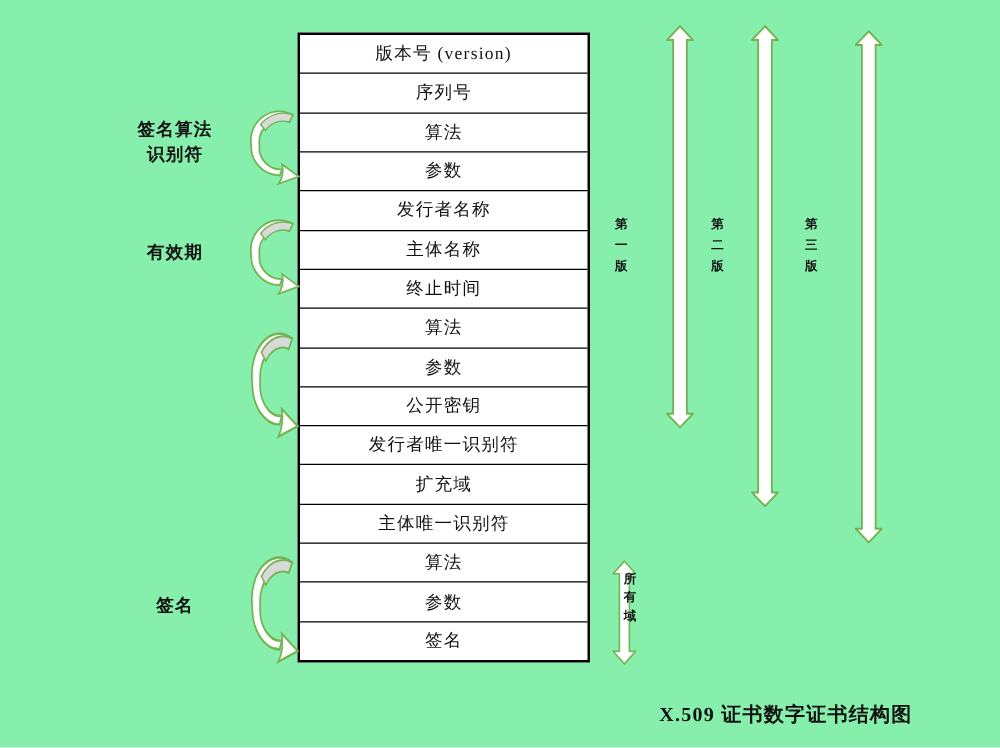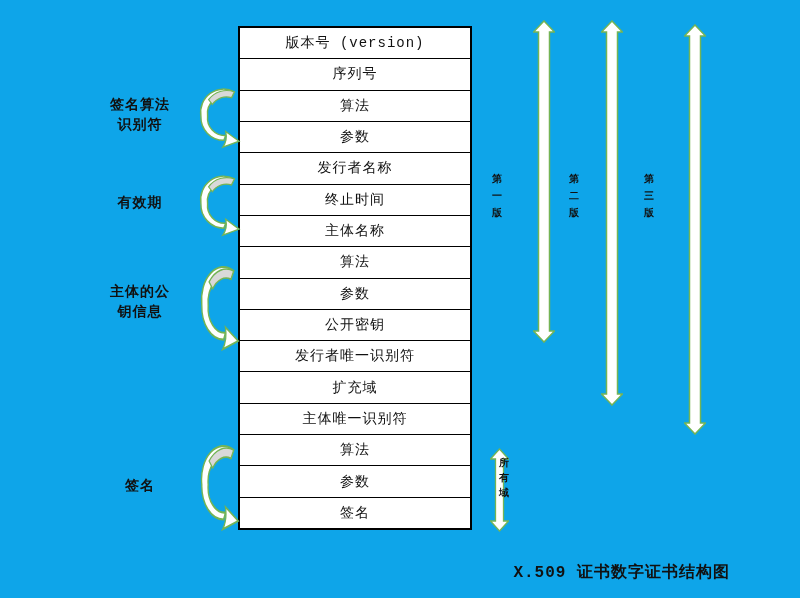--- a/index.html
+++ b/index.html
@@ -1,18 +1,18 @@
 <!DOCTYPE html>
 <html><head>
 <meta charset="utf-8">
 <style>
   html,body{margin:0;padding:0;background:#fff;}
   .canvas{
-    position:relative;width:800px;height:598px;background:#0ea5e9;overflow:hidden;
-    font-family:Liberation Mono, monospace;color:#111;
+    position:relative;width:800px;height:598px;background:#86efac;overflow:hidden;
+    font-family:Liberation Serif, serif;color:#111;
   }
   
   .cert-table{
     position:absolute;left:238px;top:26px;width:234px;height:504px;
     border:2px solid #000;box-sizing:border-box;
     display:flex;flex-direction:column;background:#fff;
   }
   .cert-row{
     flex:1;display:flex;align-items:center;justify-content:center;
     border-bottom:1px solid #000;font-size:14px;letter-spacing:1px;
@@ -58,25 +58,25 @@
       <div class="cert-row">
         <span>参数</span>
       </div>
 
       <div class="cert-row">
         <span>发行者名称</span>
       </div>
 
 
       <div class="cert-row">
-        <span>终止时间</span>
+        <span>主体名称</span>
       </div>
 
       <div class="cert-row">
-        <span>主体名称</span>
+        <span>终止时间</span>
       </div>
 
       <div class="cert-row">
         <span>算法</span>
       </div>
 
       <div class="cert-row">
         <span>参数</span>
       </div>
 
@@ -105,22 +105,20 @@
       </div>
 
       <div class="cert-row">
         <span>签名</span>
       </div>
     </div>
 
   <div class="group-label" style="top:95px">签名算法
 识别符</div>
   <div class="group-label" style="top:193px">有效期</div>
-  <div class="group-label" style="top:282px">主体的公
-钥信息</div>
   <div class="group-label" style="top:476px">签名</div>
 
   <svg class="curve-arrow" style="left:199px;top:87px;width:42px;height:62px" viewBox="0 0 44 64" preserveAspectRatio="none">
     <path d="M37,5 A24,24 0 0 0 2,30 A24,24 0 0 0 26,55 L28,50 A18,18 0 0 1 9,30 A18,18 0 0 1 34,11 Z" fill="#ffffff" stroke="#74b455" stroke-width="1.5"></path>
     <path d="M37,5 A24,24 0 0 0 10,13 L14,18 A18,18 0 0 1 34,11 Z" fill="#d9d9d9" stroke="#74b455" stroke-width="1.2"></path>
     <path d="M28,46 L42,56 L25,62 Q30,55 28,46 Z" fill="#ffffff" stroke="#74b455" stroke-width="1.4"></path>
   </svg>
   <svg class="curve-arrow" style="left:199px;top:174px;width:42px;height:63px" viewBox="0 0 44 64" preserveAspectRatio="none">
     <path d="M37,5 A24,24 0 0 0 2,30 A24,24 0 0 0 26,55 L28,50 A18,18 0 0 1 9,30 A18,18 0 0 1 34,11 Z" fill="#ffffff" stroke="#74b455" stroke-width="1.5"></path>
     <path d="M37,5 A24,24 0 0 0 10,13 L14,18 A18,18 0 0 1 34,11 Z" fill="#d9d9d9" stroke="#74b455" stroke-width="1.2"></path>

